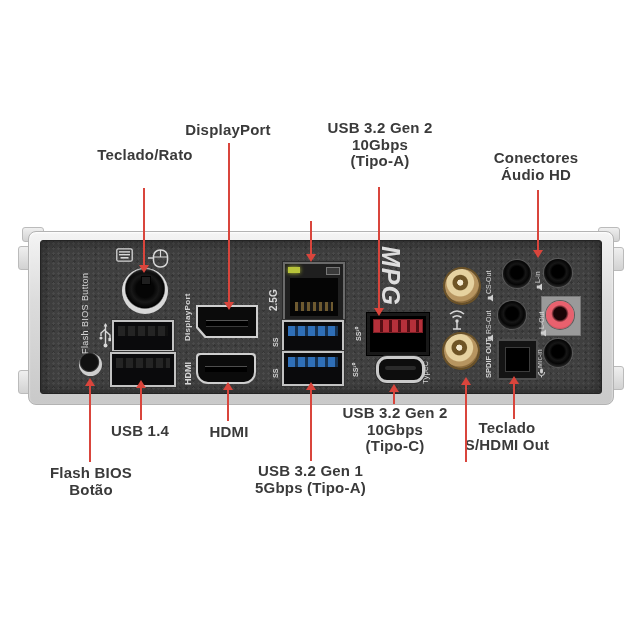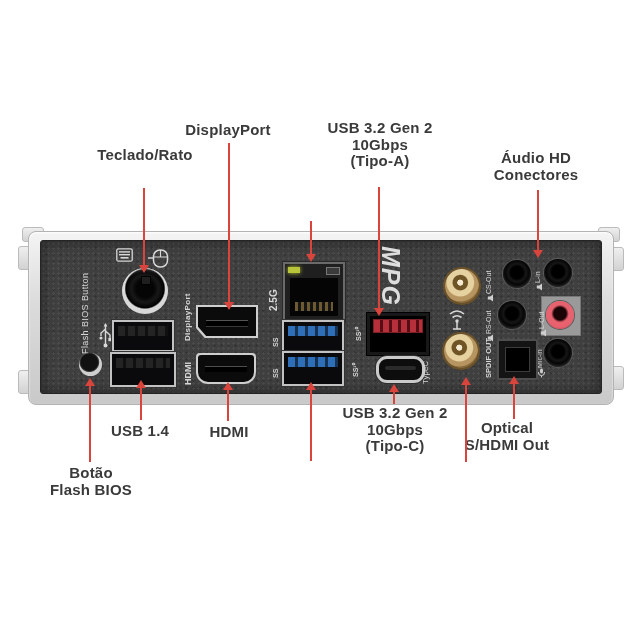--- a/index.html
+++ b/index.html
@@ -49,41 +49,45 @@
   </div>
   <div class="ann" style="left:158px;top:122px;width:140px;">
     <div>DisplayPort</div>
   </div>
   <div class="ann" style="left:310px;top:120px;width:140px;">
     <div>USB 3.2 Gen 2</div>
     <div>10Gbps</div>
     <div>(Tipo-A)</div>
   </div>
   <div class="ann" style="left:466px;top:150px;width:140px;">
+    <div>Conectores</div>
     <div>Áudio HD</div>
-    <div>Conectores</div>
   </div>
 
   <div class="ann" style="left:70px;top:423px;width:140px;">
     <div>USB 1.4</div>
   </div>
   <div class="ann" style="left:159px;top:424px;width:140px;">
     <div>HDMI</div>
   </div>
   <div class="ann" style="left:21px;top:465px;width:140px;">
+    <div>Flash BIOS</div>
     <div>Botão</div>
-    <div>Flash BIOS</div>
+  </div>
+  <div class="ann" style="left:238px;top:463px;width:145px;">
+    <div>USB 3.2 Gen 1</div>
+    <div>5Gbps (Tipo-A)</div>
   </div>
   <div class="ann" style="left:325px;top:405px;width:140px;">
     <div>USB 3.2 Gen 2</div>
     <div>10Gbps</div>
     <div>(Tipo-C)</div>
   </div>
   <div class="ann" style="left:437px;top:420px;width:140px;">
-    <div>Optical</div>
+    <div>Teclado</div>
     <div>S/HDMI Out</div>
   </div>
 
   <div class="tab" style="left:18px;top:246px;width:13px;height:22px;"></div>
   <div class="tab" style="left:18px;top:370px;width:13px;height:22px;"></div>
   <div class="tab" style="left:609px;top:247px;width:13px;height:22px;"></div>
   <div class="tab" style="left:609px;top:366px;width:13px;height:22px;"></div>
   <div class="tab" style="left:22px;top:227px;width:20px;height:13px;"></div>
   <div class="tab" style="left:598px;top:227px;width:20px;height:13px;"></div>
   <div class="bracket"></div>

